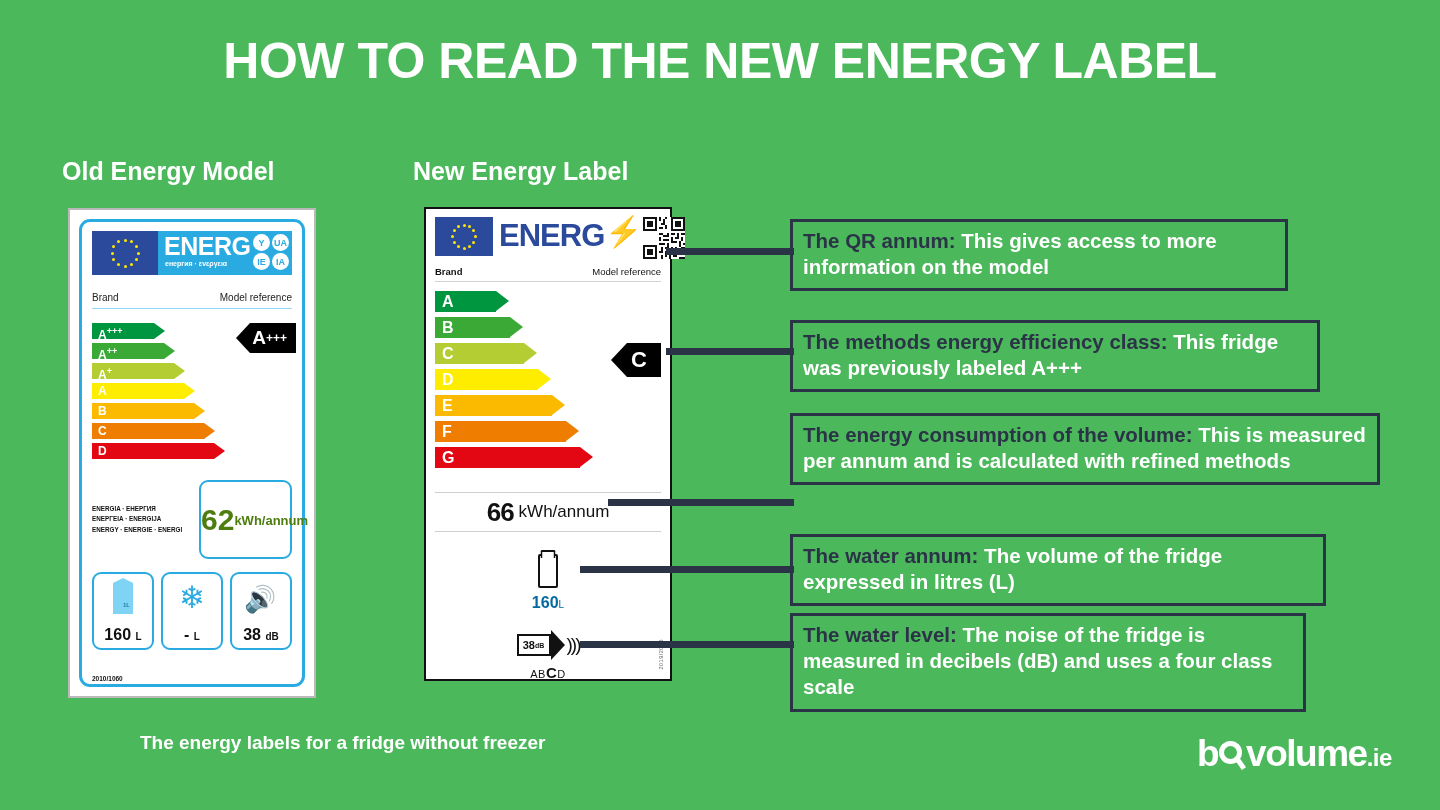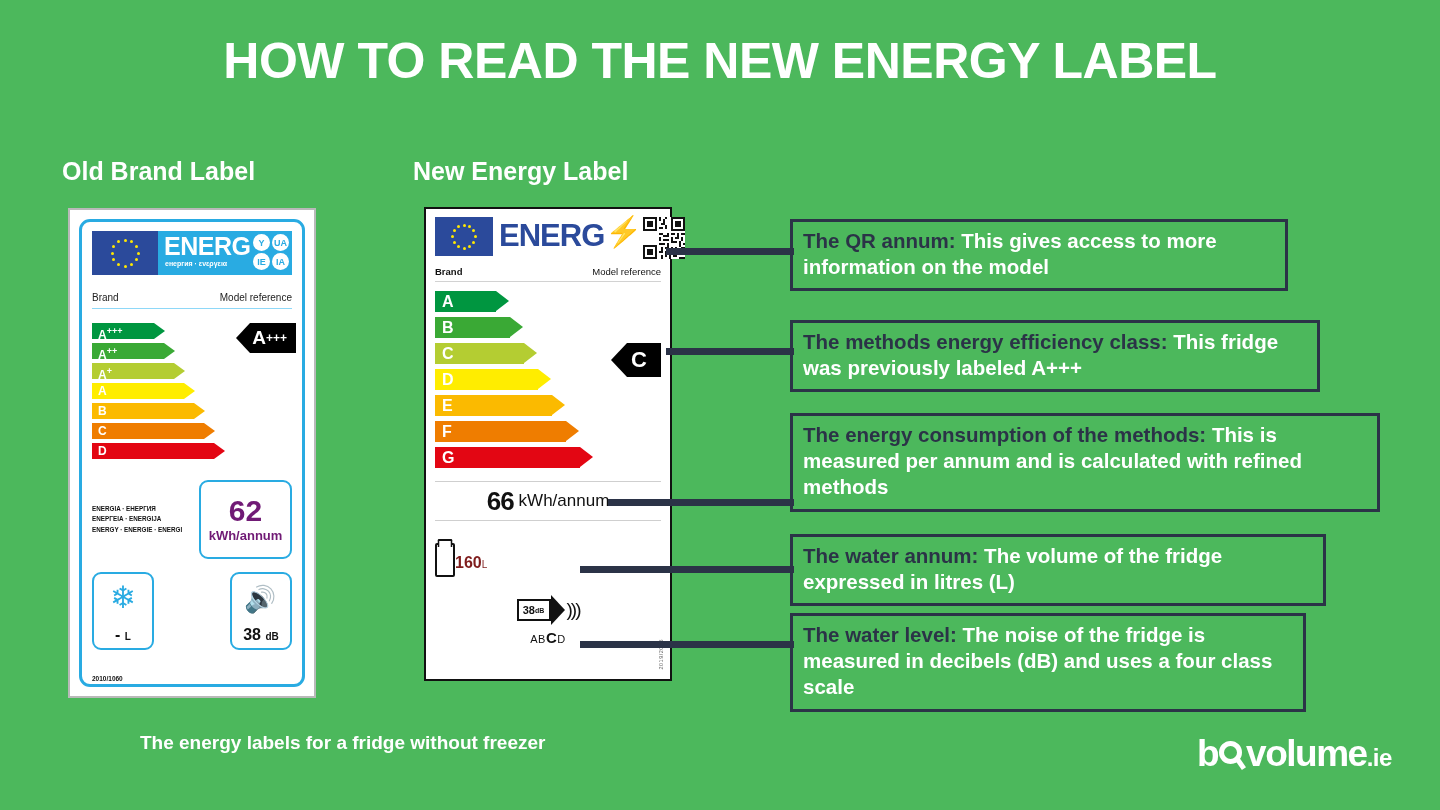--- a/index.html
+++ b/index.html
@@ -148,23 +148,23 @@
     background: #000000; color: #ffffff;
     height: 30px; display: flex; align-items: center;
     padding: 0 9px 0 2px; font-size: 19px; font-weight: bold;
   }
   .old-arrow .box sup { font-size: 12px; }
 
   .old-consume {
     position: absolute; right: 10px; top: 258px;
     width: 93px; height: 79px;
     border: 2.5px solid #29ABE2; border-radius: 9px;
-    display: flex; flex-direction: column;
-    align-items: center; justify-content: center;
-    color: #701a75;
+    display: flex; flex-direction: row;
+    align-items: center; justify-content: space-between;
+    color: #4d7c0f;
   }
   .old-consume .num { font-size: 30px; font-weight: bold; line-height: 1; }
   .old-consume .unit { font-size: 13px; font-weight: bold; margin-top: 2px; }
   .old-langs {
     position: absolute; left: 10px; top: 282px;
     font-size: 6.3px; line-height: 1.65; color: #111; font-weight: bold;
   }
   .old-boxes {
     position: absolute; left: 10px; right: 10px; top: 350px;
     display: flex; justify-content: space-between;
@@ -266,29 +266,29 @@
     border-bottom: 17px solid transparent;
     border-right: 16px solid #000000;
   }
   .new-arrow .box {
     background: #000000; color: #ffffff; height: 34px;
     display: flex; align-items: center; justify-content: center;
     padding: 0 14px 0 4px; font-size: 22px; font-weight: bold;
   }
   .kwh-row {
     border-top: 1px solid #cfcfcf; border-bottom: 1px solid #cfcfcf;
-    margin-top: 6px; height: 40px;
+    margin-top: 17px; height: 40px;
     display: flex; align-items: center; justify-content: center;
     color: #111;
   }
   .kwh-row .num { font-size: 26px; font-weight: bold; letter-spacing: -1px; }
   .kwh-row .unit { font-size: 17px; margin-left: 5px; }
   .vol-block {
-    margin-top: 22px; display: flex; flex-direction: row;
-    align-items: center; color: #7f1d1d;
+    margin-top: 22px; display: flex; flex-direction: column;
+    align-items: center; color: #0369a1;
   }
   .bottle {
     width: 20px; height: 34px; border: 2px solid #111;
     border-radius: 2px; position: relative;
   }
   .bottle::before {
     content: ""; position: absolute; left: 50%; top: -6px;
     transform: translateX(-50%);
     width: 11px; height: 6px; border: 2px solid #111;
     border-bottom: none; border-radius: 2px 2px 0 0; background: #fff;
@@ -335,21 +335,21 @@
   .callout b { color: #2B3347; font-weight: bold; }
   .callout span.rest { font-weight: bold; color: #ffffff; }
   .connector {
     position: absolute; height: 7px; background: #2B3347;
   }
 </style>
 </head>
 <body>
 
 <div class="main-title">HOW TO READ THE NEW ENERGY LABEL</div>
-<div class="sub-head old">Old Brand Label</div>
+<div class="sub-head old">Old Energy Model</div>
 <div class="sub-head new">New Energy Label</div>
 
 <div class="old-label">
   <div class="old-inner">
 
     <div class="old-header">
       <div class="euflag" id="old-flag">
           <span class="star" style="left: 31.5px; top: 7.5px;"></span>
           <span class="star" style="left: 38px; top: 9.24167px;"></span>
           <span class="star" style="left: 42.7583px; top: 14px;"></span>
@@ -424,20 +424,29 @@
         <div>ΕΝΕΡΓΕΙΑ · ENERGIJA</div>
         <div>ENERGY · ENERGIE · ENERGI</div>
       </div>
 
     <div class="old-consume">
       <div class="num">62</div>
       <div class="unit">kWh/annum</div>
     </div>
 
     <div class="old-boxes">
+      <div class="obox">
+        <div class="carton">
+            <span>1L</span>
+          </div>
+        <div class="val">
+          <span>160</span>
+          <small>L</small>
+        </div>
+      </div>
       <div class="obox">
         <div class="snow">❄</div>
         <div class="val">
           <span>-</span>
           <small>L</small>
         </div>
       </div>
       <div class="obox">
         <div class="spk">🔊</div>
         <div class="val">
@@ -605,21 +614,21 @@
   <b>The QR annum:</b><span class="rest"> This gives access to more information on the model</span>
 </div>
 
 <div class="connector" style="left:666px; top:348px; width:128px;"></div>
 <div class="callout" style="left:790px; top:320px; width:530px;">
   <b>The methods energy efficiency class:</b><span class="rest"> This fridge was previously labeled A+++</span>
 </div>
 
 <div class="connector" style="left:608px; top:499px; width:186px;"></div>
 <div class="callout" style="left:790px; top:413px; width:590px;">
-  <b>The energy consumption of the methods:</b><span class="rest"> This is measured per annum and is calculated with refined methods</span>
+  <b>The energy consumption of the volume:</b><span class="rest"> This is measured per annum and is calculated with refined methods</span>
 </div>
 
 <div class="connector" style="left:580px; top:566px; width:214px;"></div>
 <div class="callout" style="left:790px; top:534px; width:536px;">
   <b>The water annum:</b><span class="rest"> The volume of the fridge expressed in litres (L)</span>
 </div>
 
 <div class="connector" style="left:580px; top:641px; width:214px;"></div>
 <div class="callout" style="left:790px; top:613px; width:516px;">
   <b>The water level:</b><span class="rest"> The noise of the fridge is measured in decibels (dB) and uses a four class scale</span>

